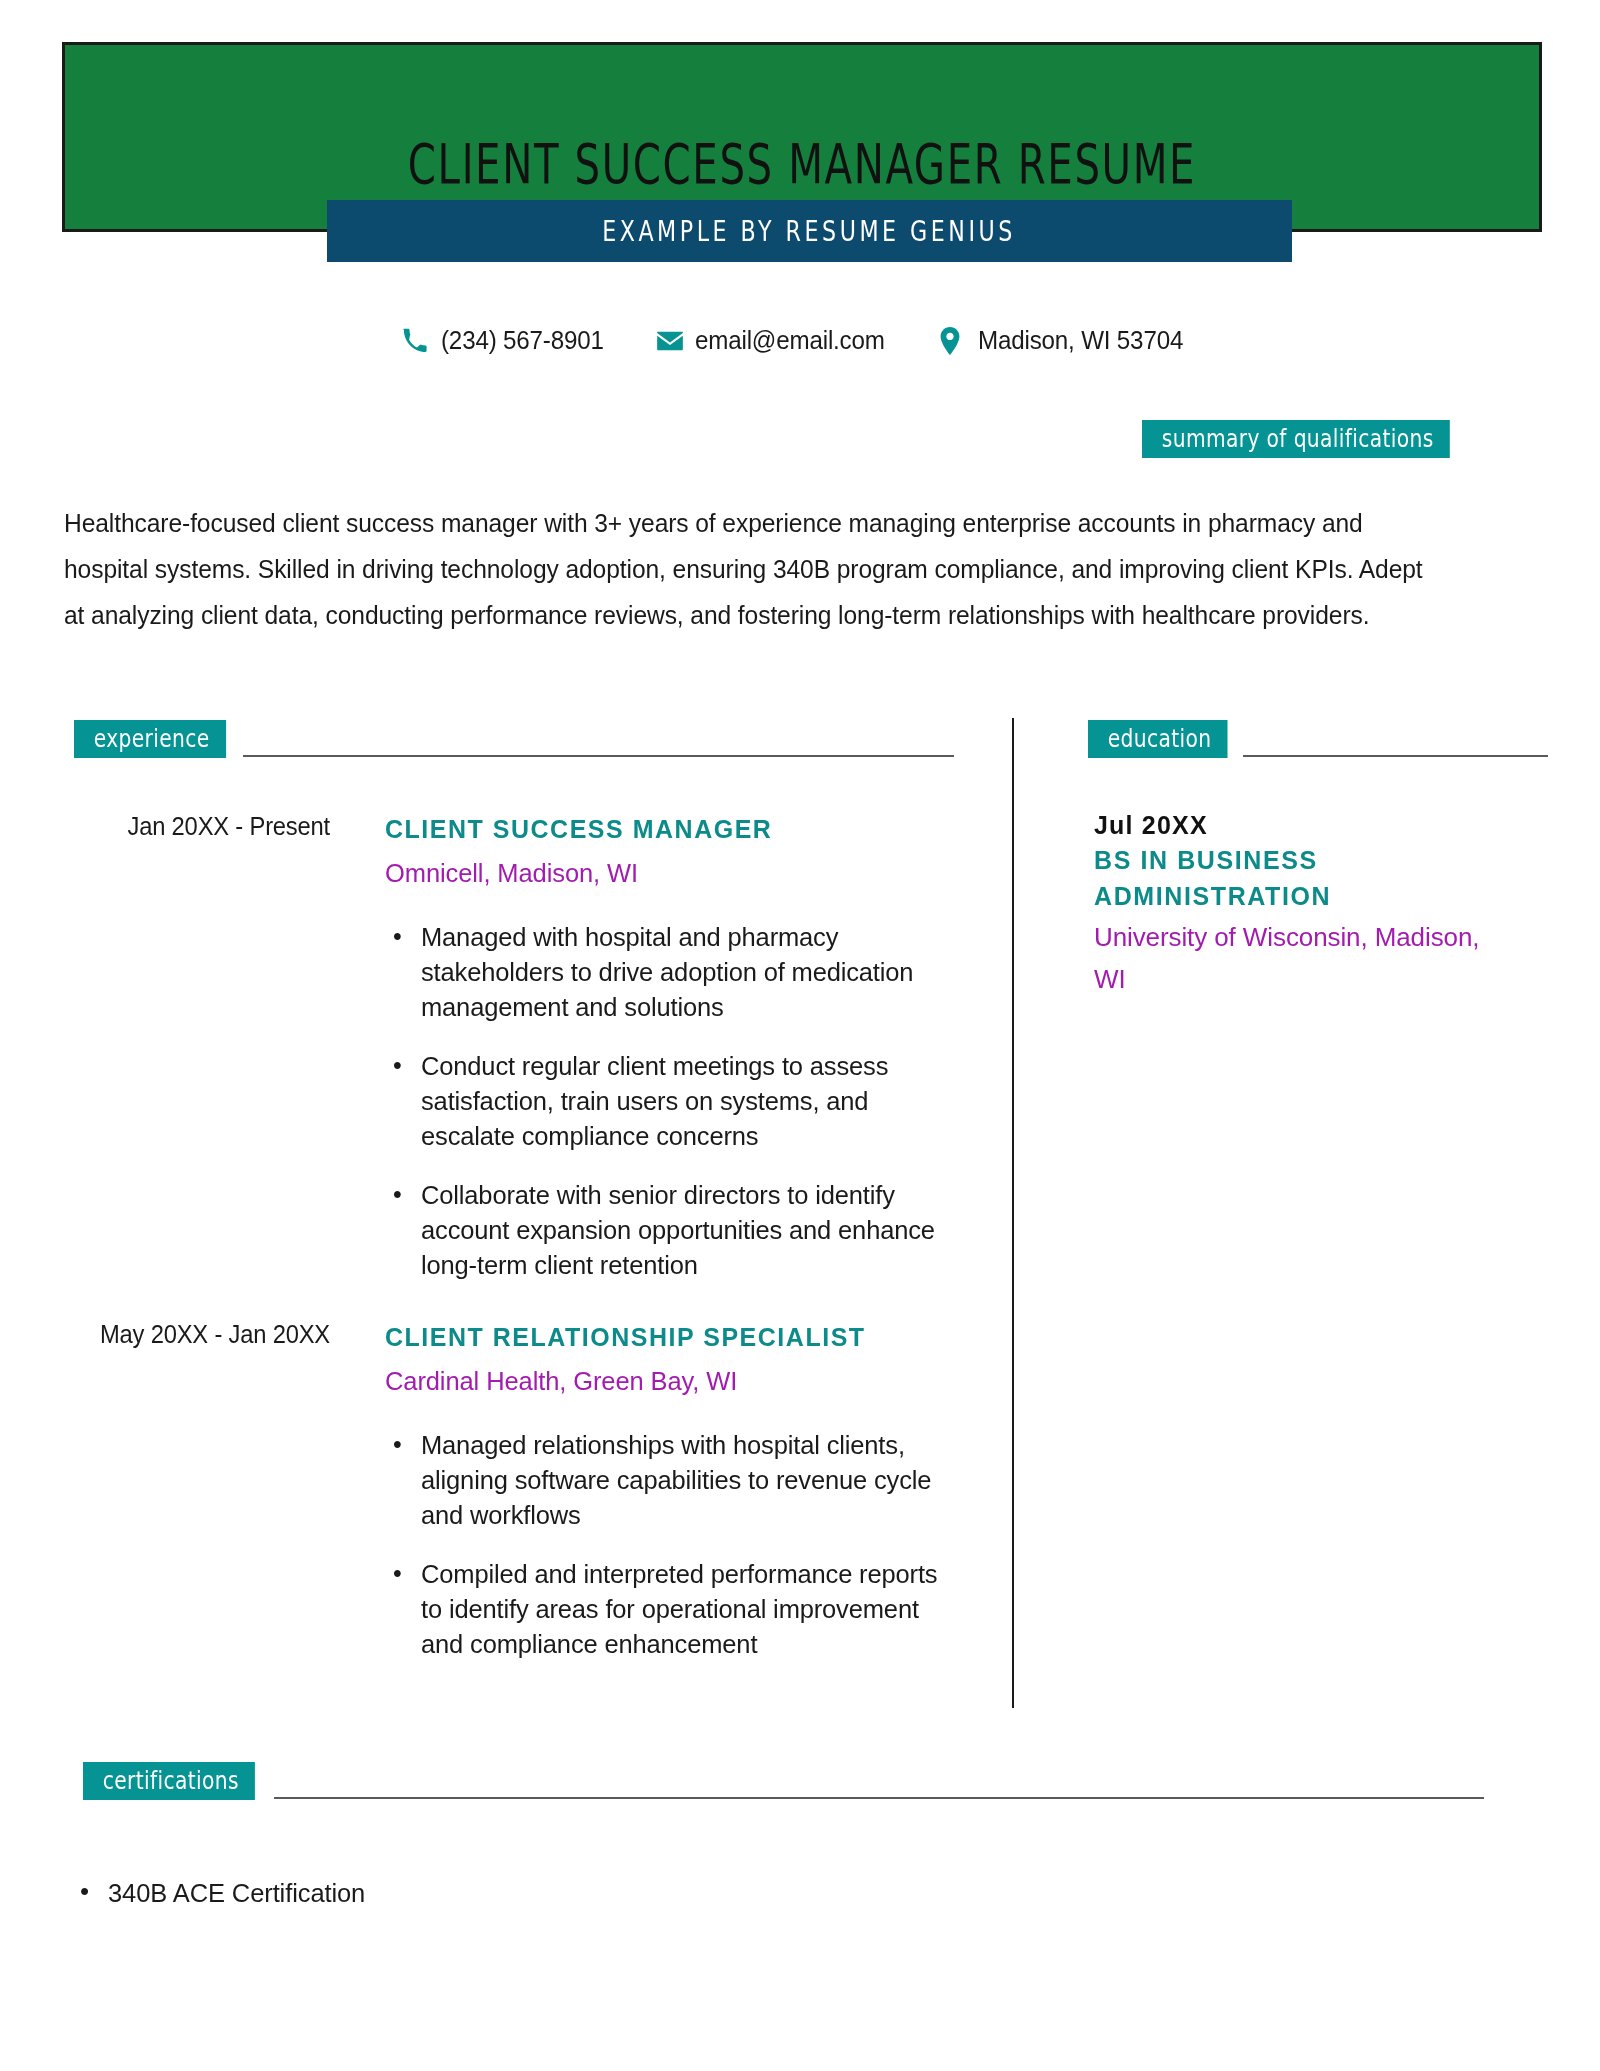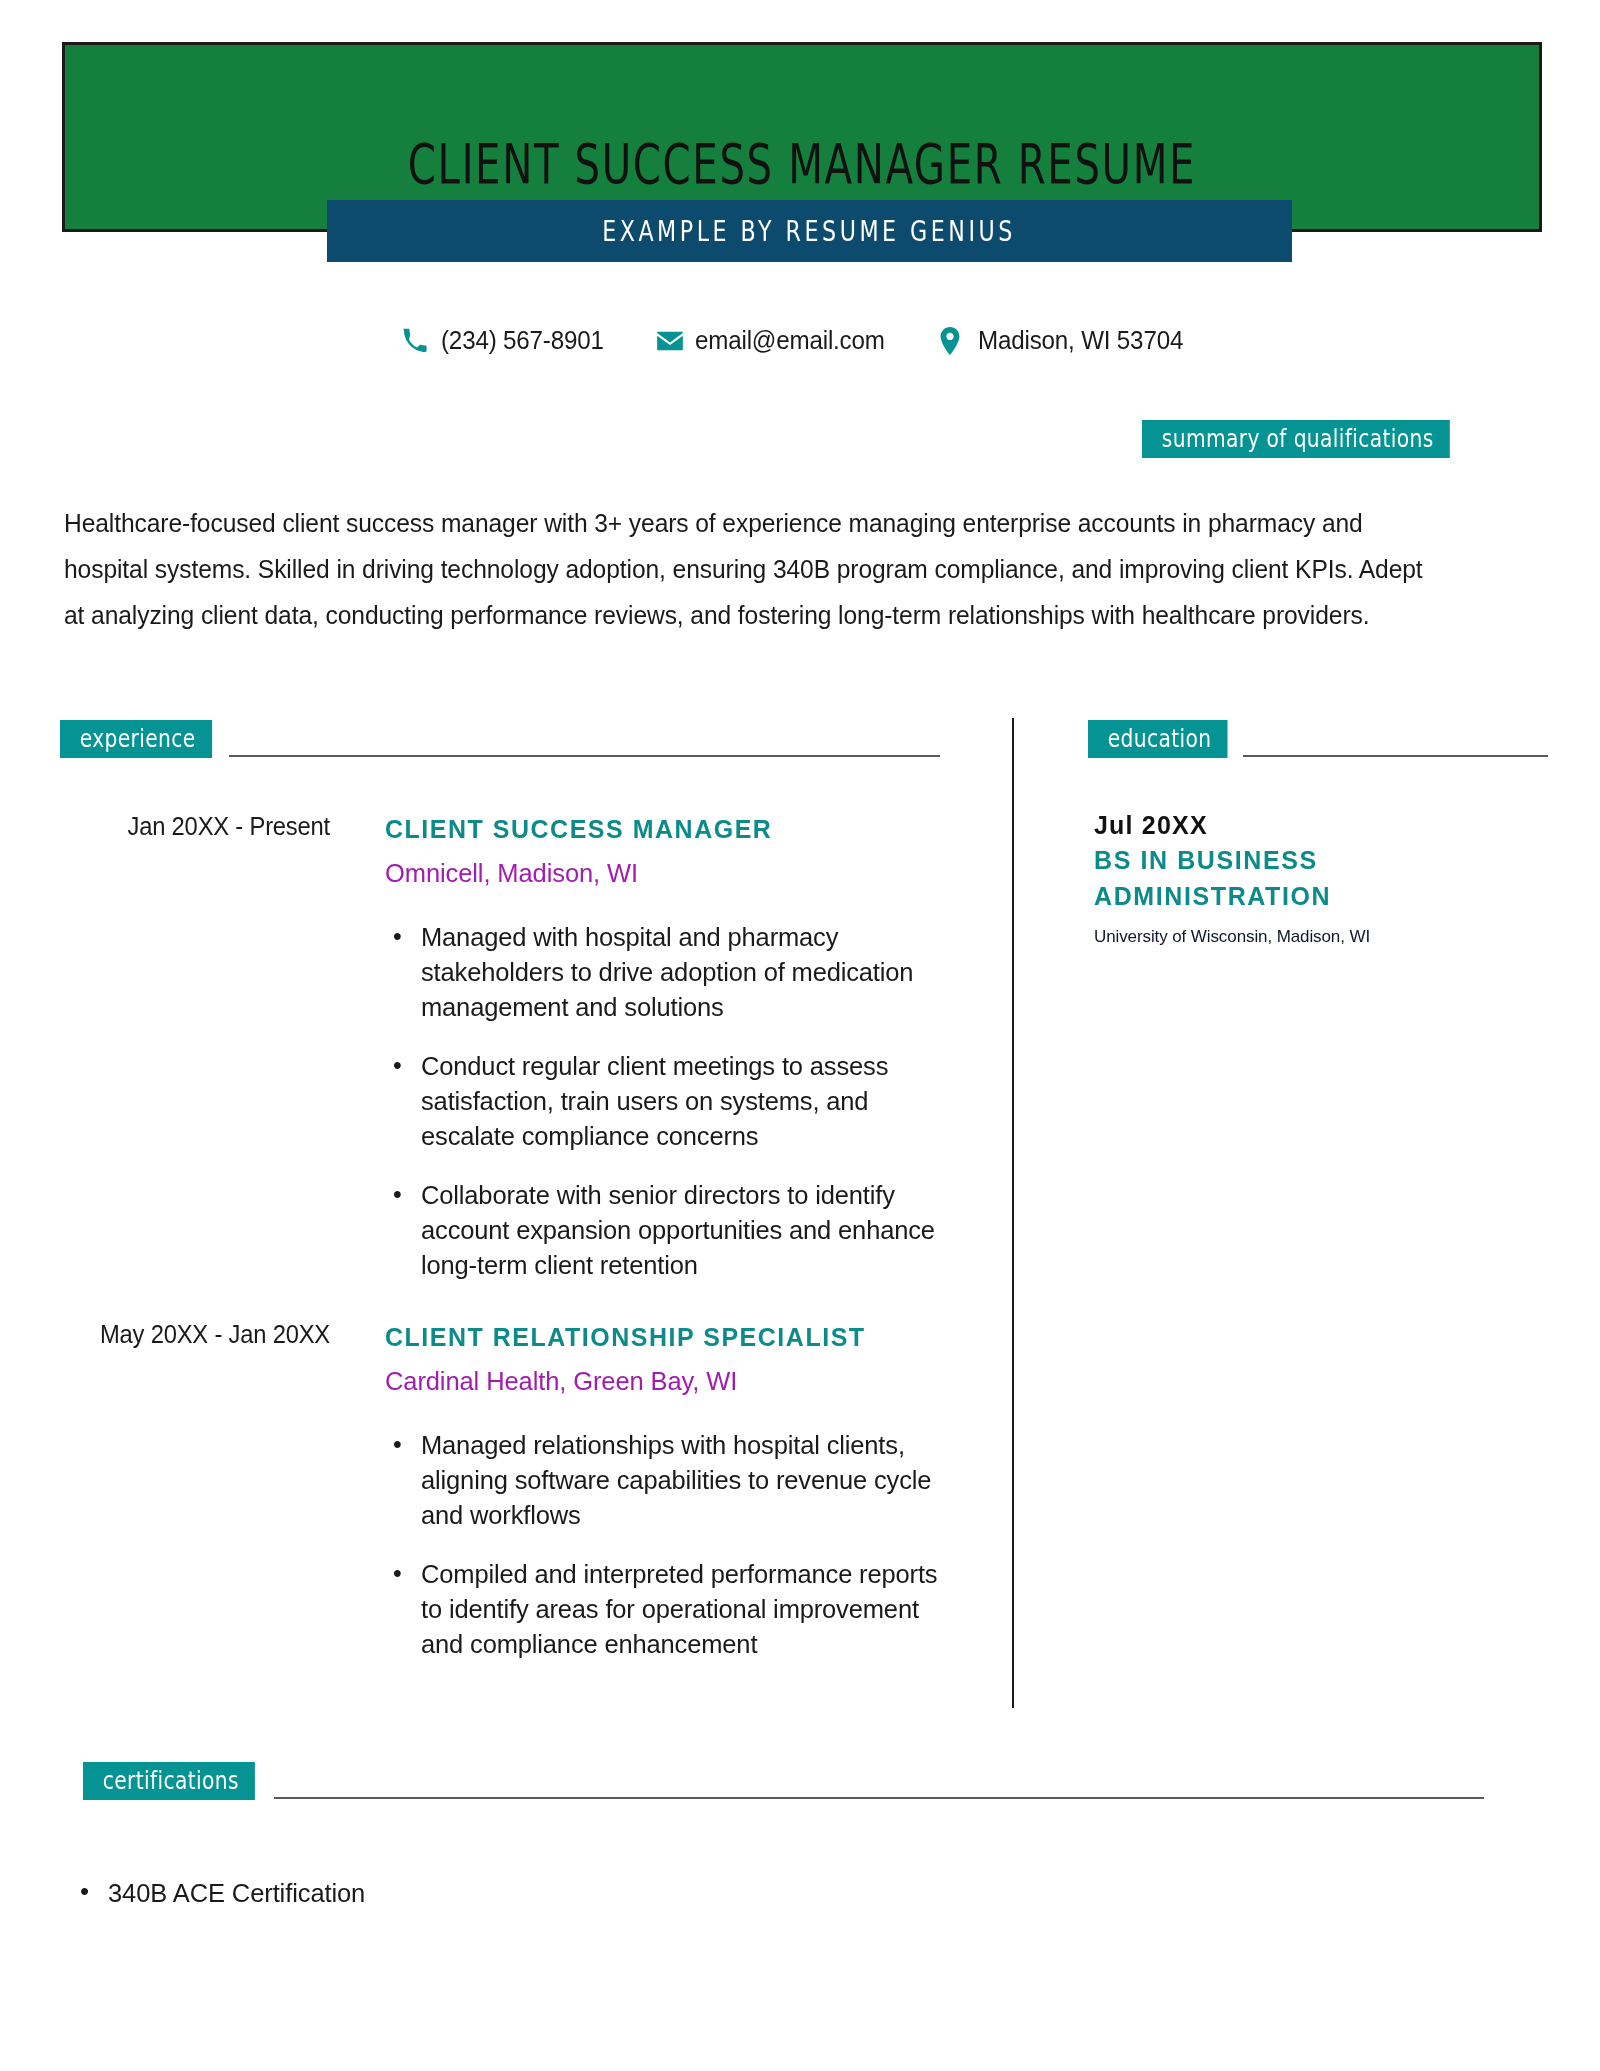--- a/index.html
+++ b/index.html
@@ -226,22 +226,22 @@
   }
   .edu-degree {
     color: #0d8a8a;
     font-size: 25px;
     font-weight: bold;
     letter-spacing: 1.6px;
     text-transform: uppercase;
     line-height: 36px;
   }
   .edu-school {
-    font-size: 17px;
-    color: #0f172a;
+    font-size: 26px;
+    color: #a21caf;
     line-height: 42px;
     margin-top: 2px;
     letter-spacing: -0.1px;
   }
 
   
   .cert-list {
     position: absolute;
     left: 64px;
     top: 1875px;
@@ -310,21 +310,21 @@
 
   </div>
 
   <div class="sec" style="left:64px; top:420px; width:1420px;flex-direction:column;">
     <div class="sec-label">summary of qualifications</div>
     <div class="sec-rule"></div>
   </div>
 
   <div class="summary-text">Healthcare-focused client success manager with 3+ years of experience managing enterprise accounts in pharmacy and hospital systems. Skilled in driving technology adoption, ensuring 340B program compliance, and improving client KPIs. Adept at analyzing client data, conducting performance reviews, and fostering long-term relationships with healthcare providers.</div>
 
-  <div class="sec" style="left:60px; top:720px; width:880px;">
+  <div class="sec" style="left:74px; top:720px; width:880px;">
     <div class="sec-label">experience</div>
     <div class="sec-rule"></div>
   </div>
 
   <div class="sec" style="left:1088px; top:720px; width:460px;">
     <div class="sec-label">education</div>
     <div class="sec-rule"></div>
   </div>
 
   <div class="col-divider"></div>

